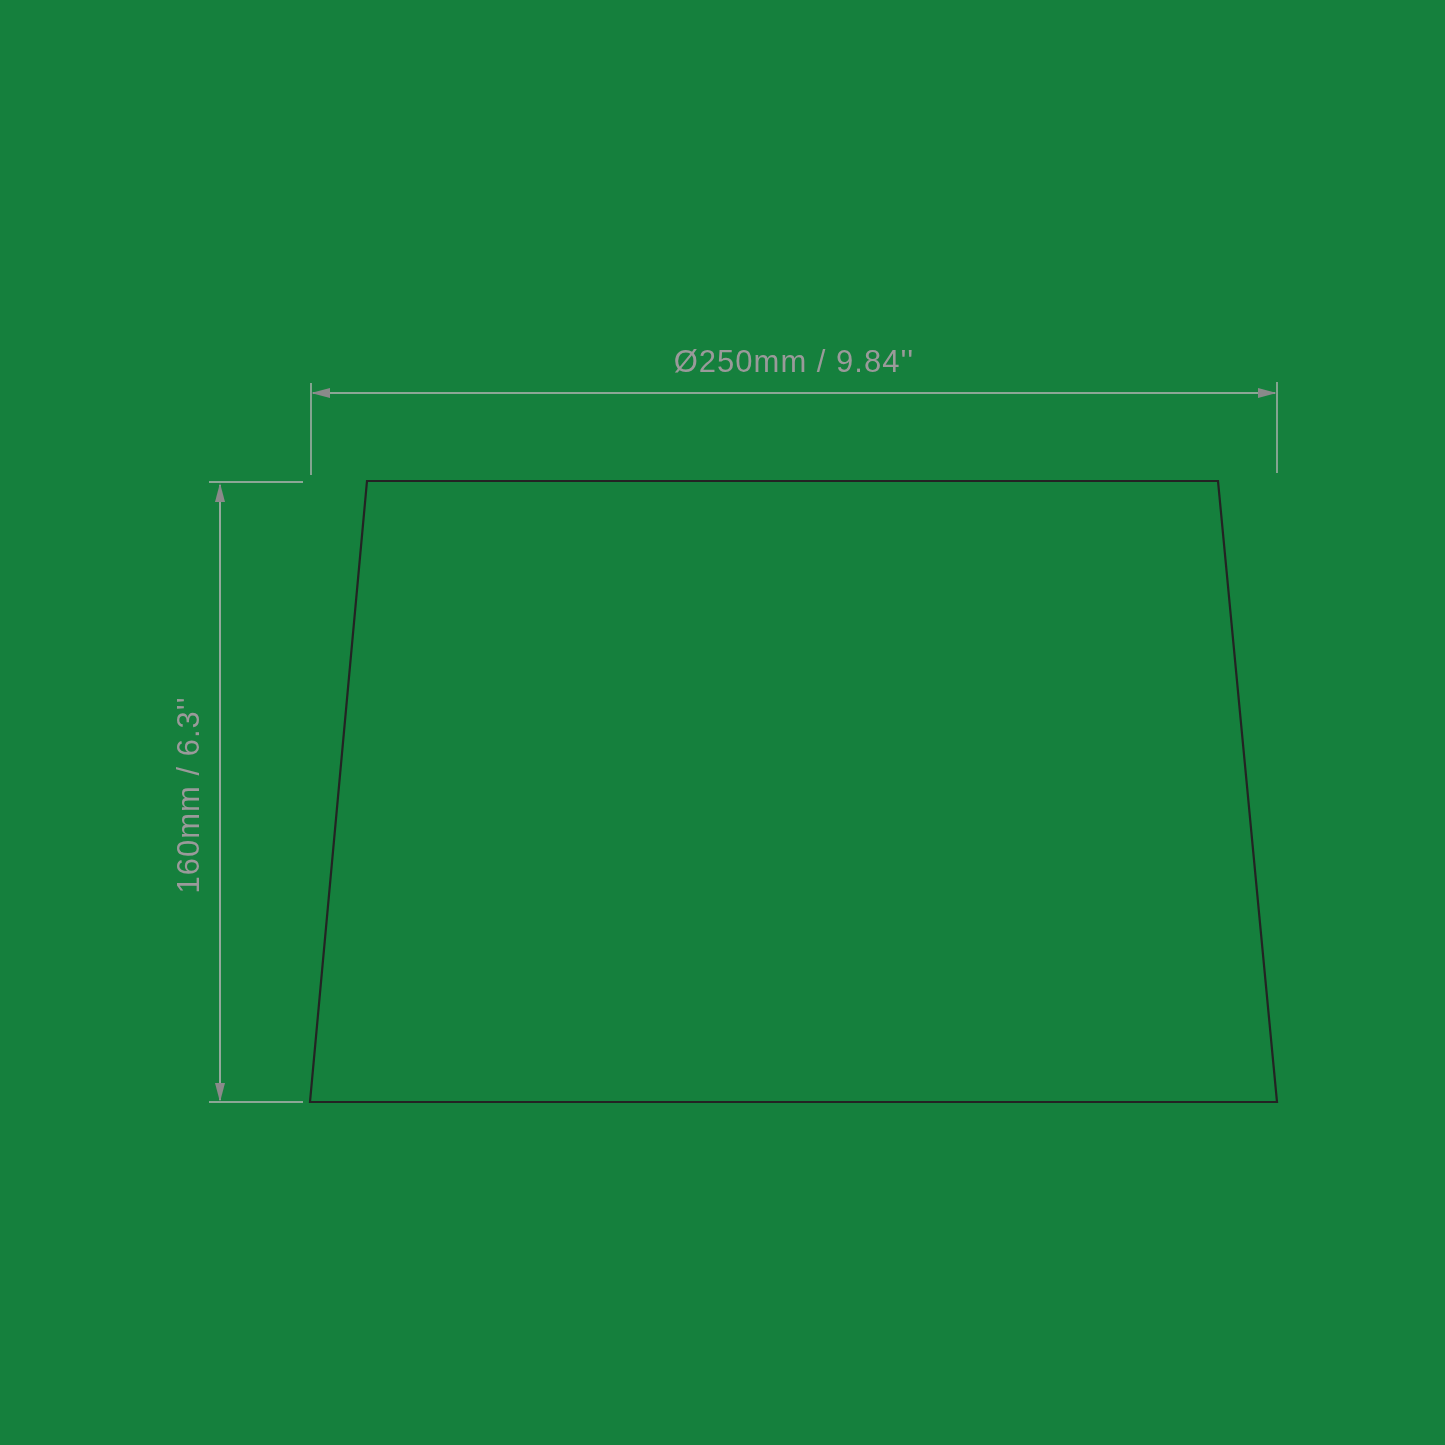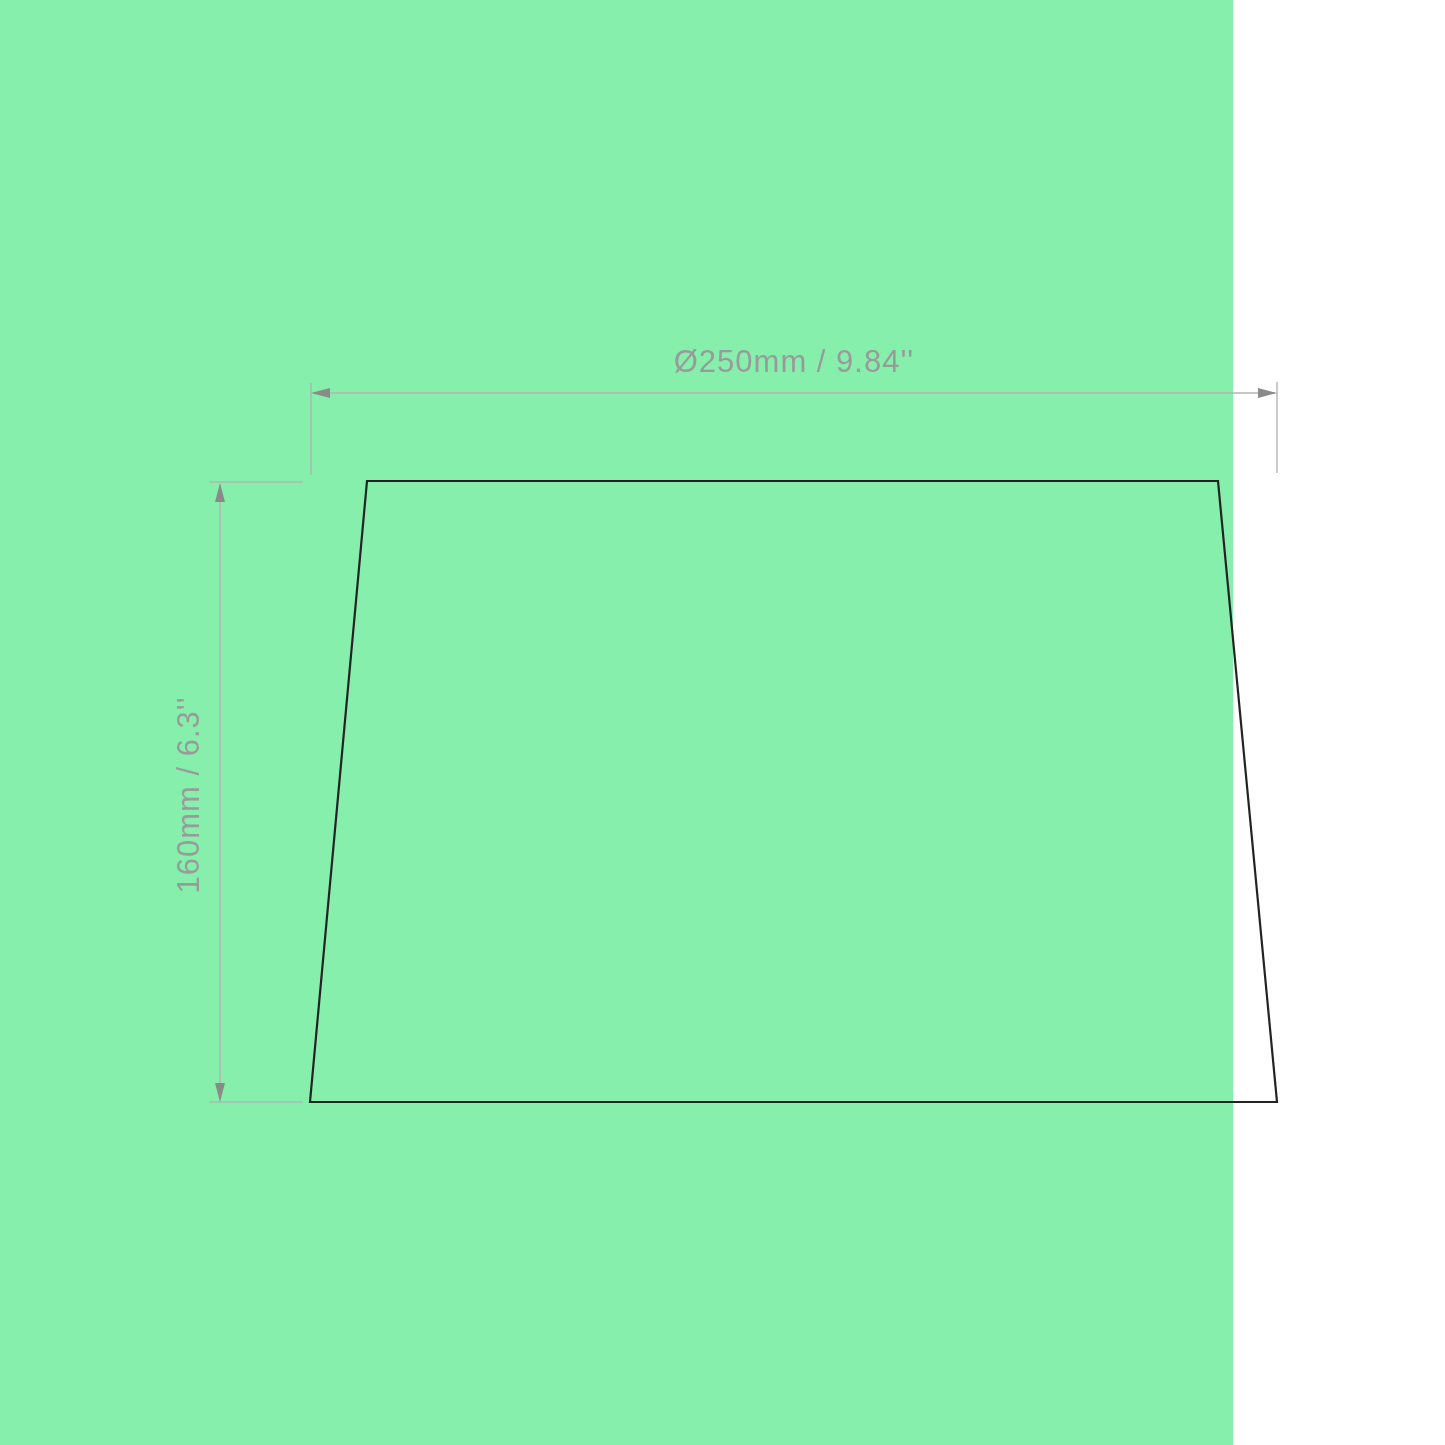--- a/index.html
+++ b/index.html
@@ -6,23 +6,23 @@
     margin: 0;
     padding: 0;
     background: #ffffff;
     width: 1445px;
     height: 1445px;
     overflow: hidden;
     font-family: "Liberation Sans", sans-serif;
   }
   .canvas-wrap {
     position: relative;
-    width: 1233px;
+    width: 1445px;
     height: 1445px;
-    background: #86efac;
+    background: #15803d;
   }
   svg text {
     font-family: "Liberation Sans", sans-serif;
     font-size: 31px;
     letter-spacing: 1px;
     font-weight: 400;
   }
   .shape-outline {
     fill: none;
     stroke-width: 2.2;

